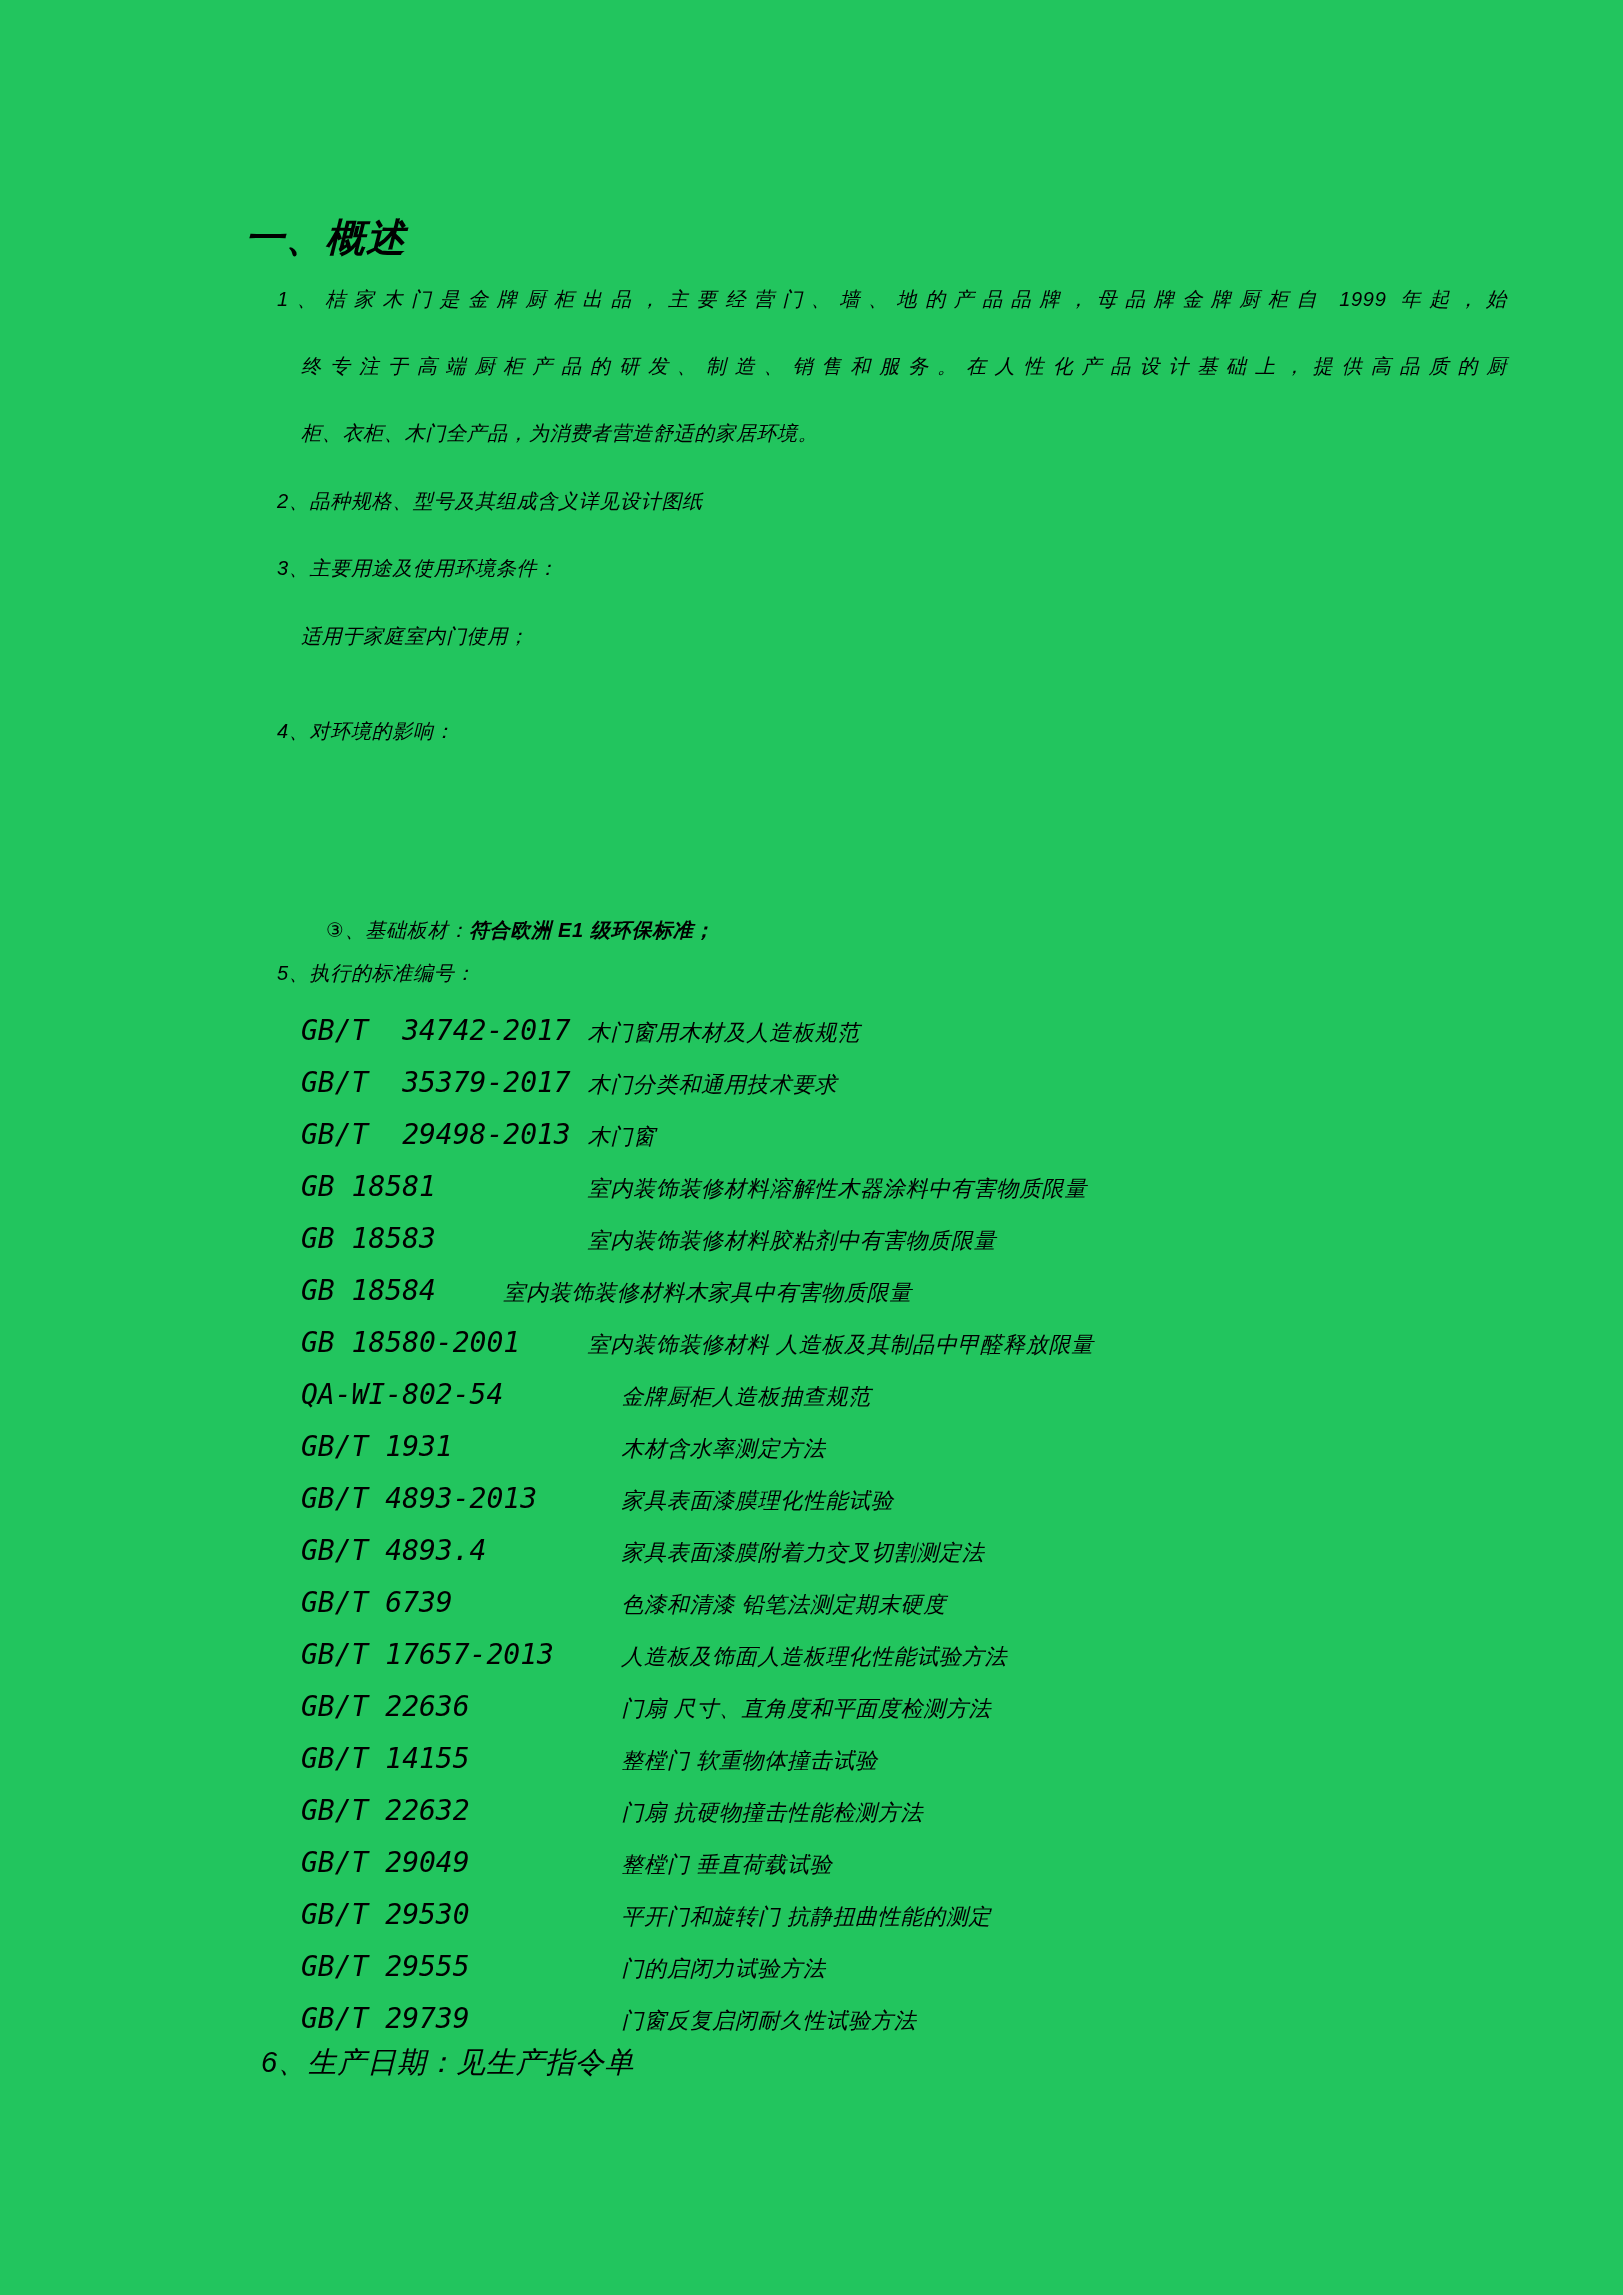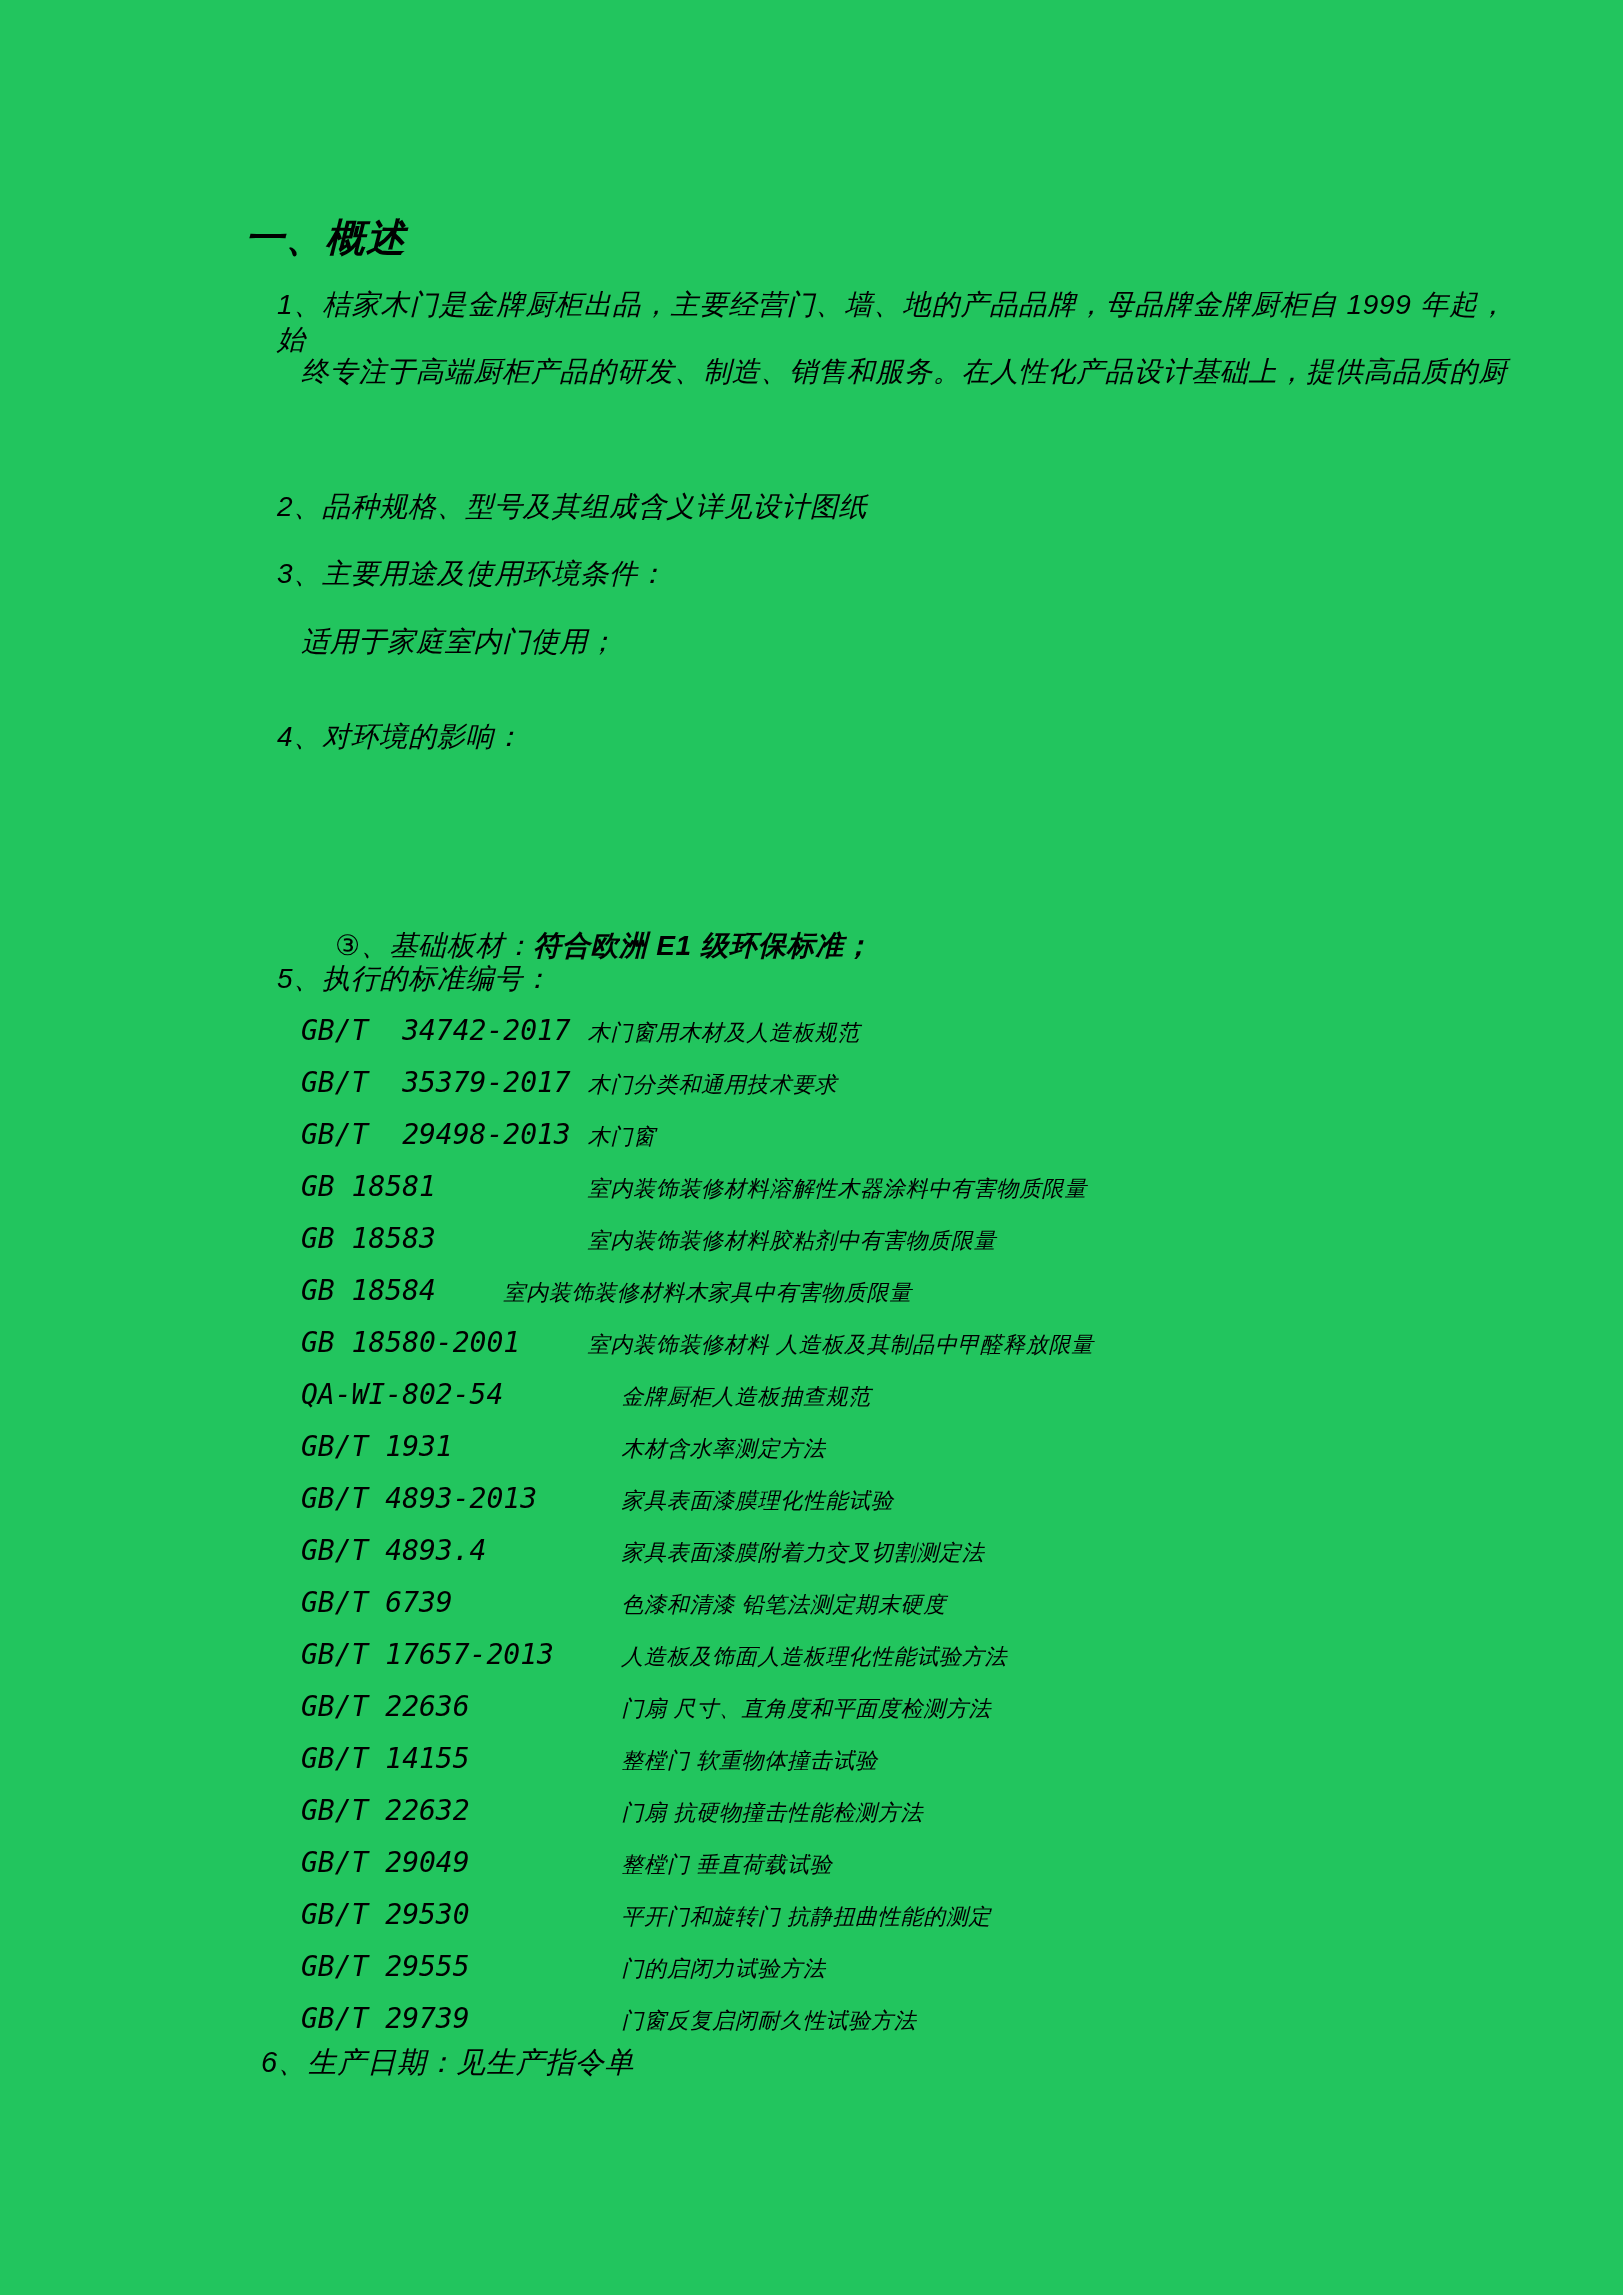--- a/index.html
+++ b/index.html
@@ -19,21 +19,21 @@
   }
   .abs { position: absolute; white-space: pre-wrap; }
   .heading {
     left: 245px;
     top: 211px;
     font-size: 39px;
     font-weight: 700;
     letter-spacing: 1.3px;
   }
   .body-line {
-    font-size: 28px;
+    font-size: 20px;
     line-height: 1.25;
     letter-spacing: 0.7px;
   }
   .jline {
     text-align: justify;
     text-align-last: justify;
   }
   .p1l1 { left: 277px; top: 287px;  width: 1230px; }
   .p1l2 { left: 301px; top: 354px;  width: 1206px; }
   .p1l3 { left: 301px; top: 421px; }
@@ -76,20 +76,21 @@
 </style>
 </head>
 <body>
 
 <div class="page">
 
   <div class="abs heading">一、概述</div>
 
   <div class="abs body-line jline p1l1">1、桔家木门是金牌厨柜出品，主要经营门、墙、地的产品品牌，母品牌金牌厨柜自 1999 年起，始</div>
   <div class="abs body-line jline p1l2">终专注于高端厨柜产品的研发、制造、销售和服务。在人性化产品设计基础上，提供高品质的厨</div>
+  <div class="abs body-line p1l3">柜、衣柜、木门全产品，为消费者营造舒适的家居环境。</div>
 
   <div class="abs body-line item2">2、品种规格、型号及其组成含义详见设计图纸</div>
 
   <div class="abs body-line item3">3、主要用途及使用环境条件：</div>
   <div class="abs body-line item3sub">适用于家庭室内门使用；</div>
 
   <div class="abs body-line item4">4、对环境的影响：</div>
   <div class="abs body-line item4s3">
     <span>③、基础板材：</span><span class="bold-inline">符合欧洲 E1 级环保标准；</span>
   </div>

